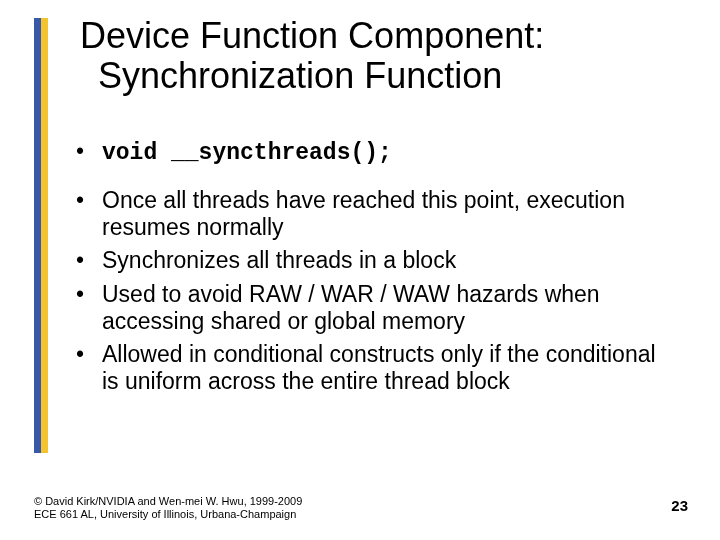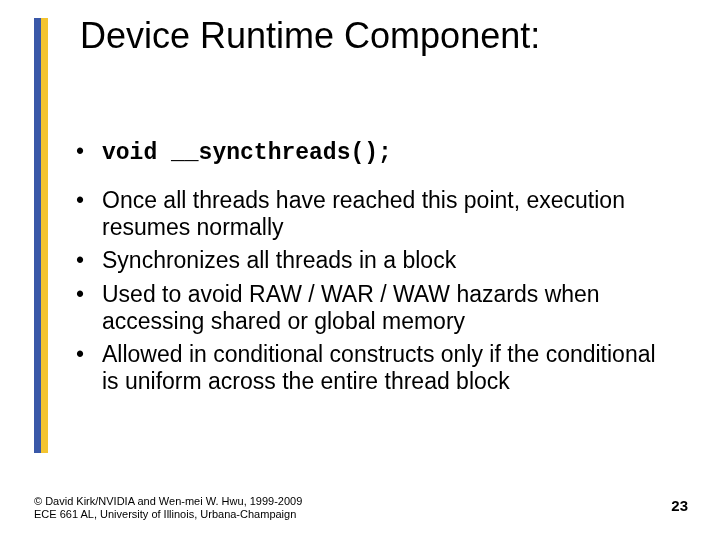--- a/index.html
+++ b/index.html
@@ -97,21 +97,22 @@
 <body>
 
 <div class="slide">
 
   <div class="accent-stripe">
     <div class="bar bar-blue"></div>
     <div class="bar bar-yellow"></div>
   </div>
 
   <div class="title">
-    <span>Device Runtime Component:</span><br>
+    <span>Device Function Component:</span><br>
+    <span style="padding-left:18px; display:inline-block;">Synchronization Function</span>
   </div>
 
   <div class="body">
     <ul class="bullets">
       <li>
         <span class="code-line">void __syncthreads();</span>
       </li>
     </ul>
     <div class="gap"></div>
     <ul class="bullets">

